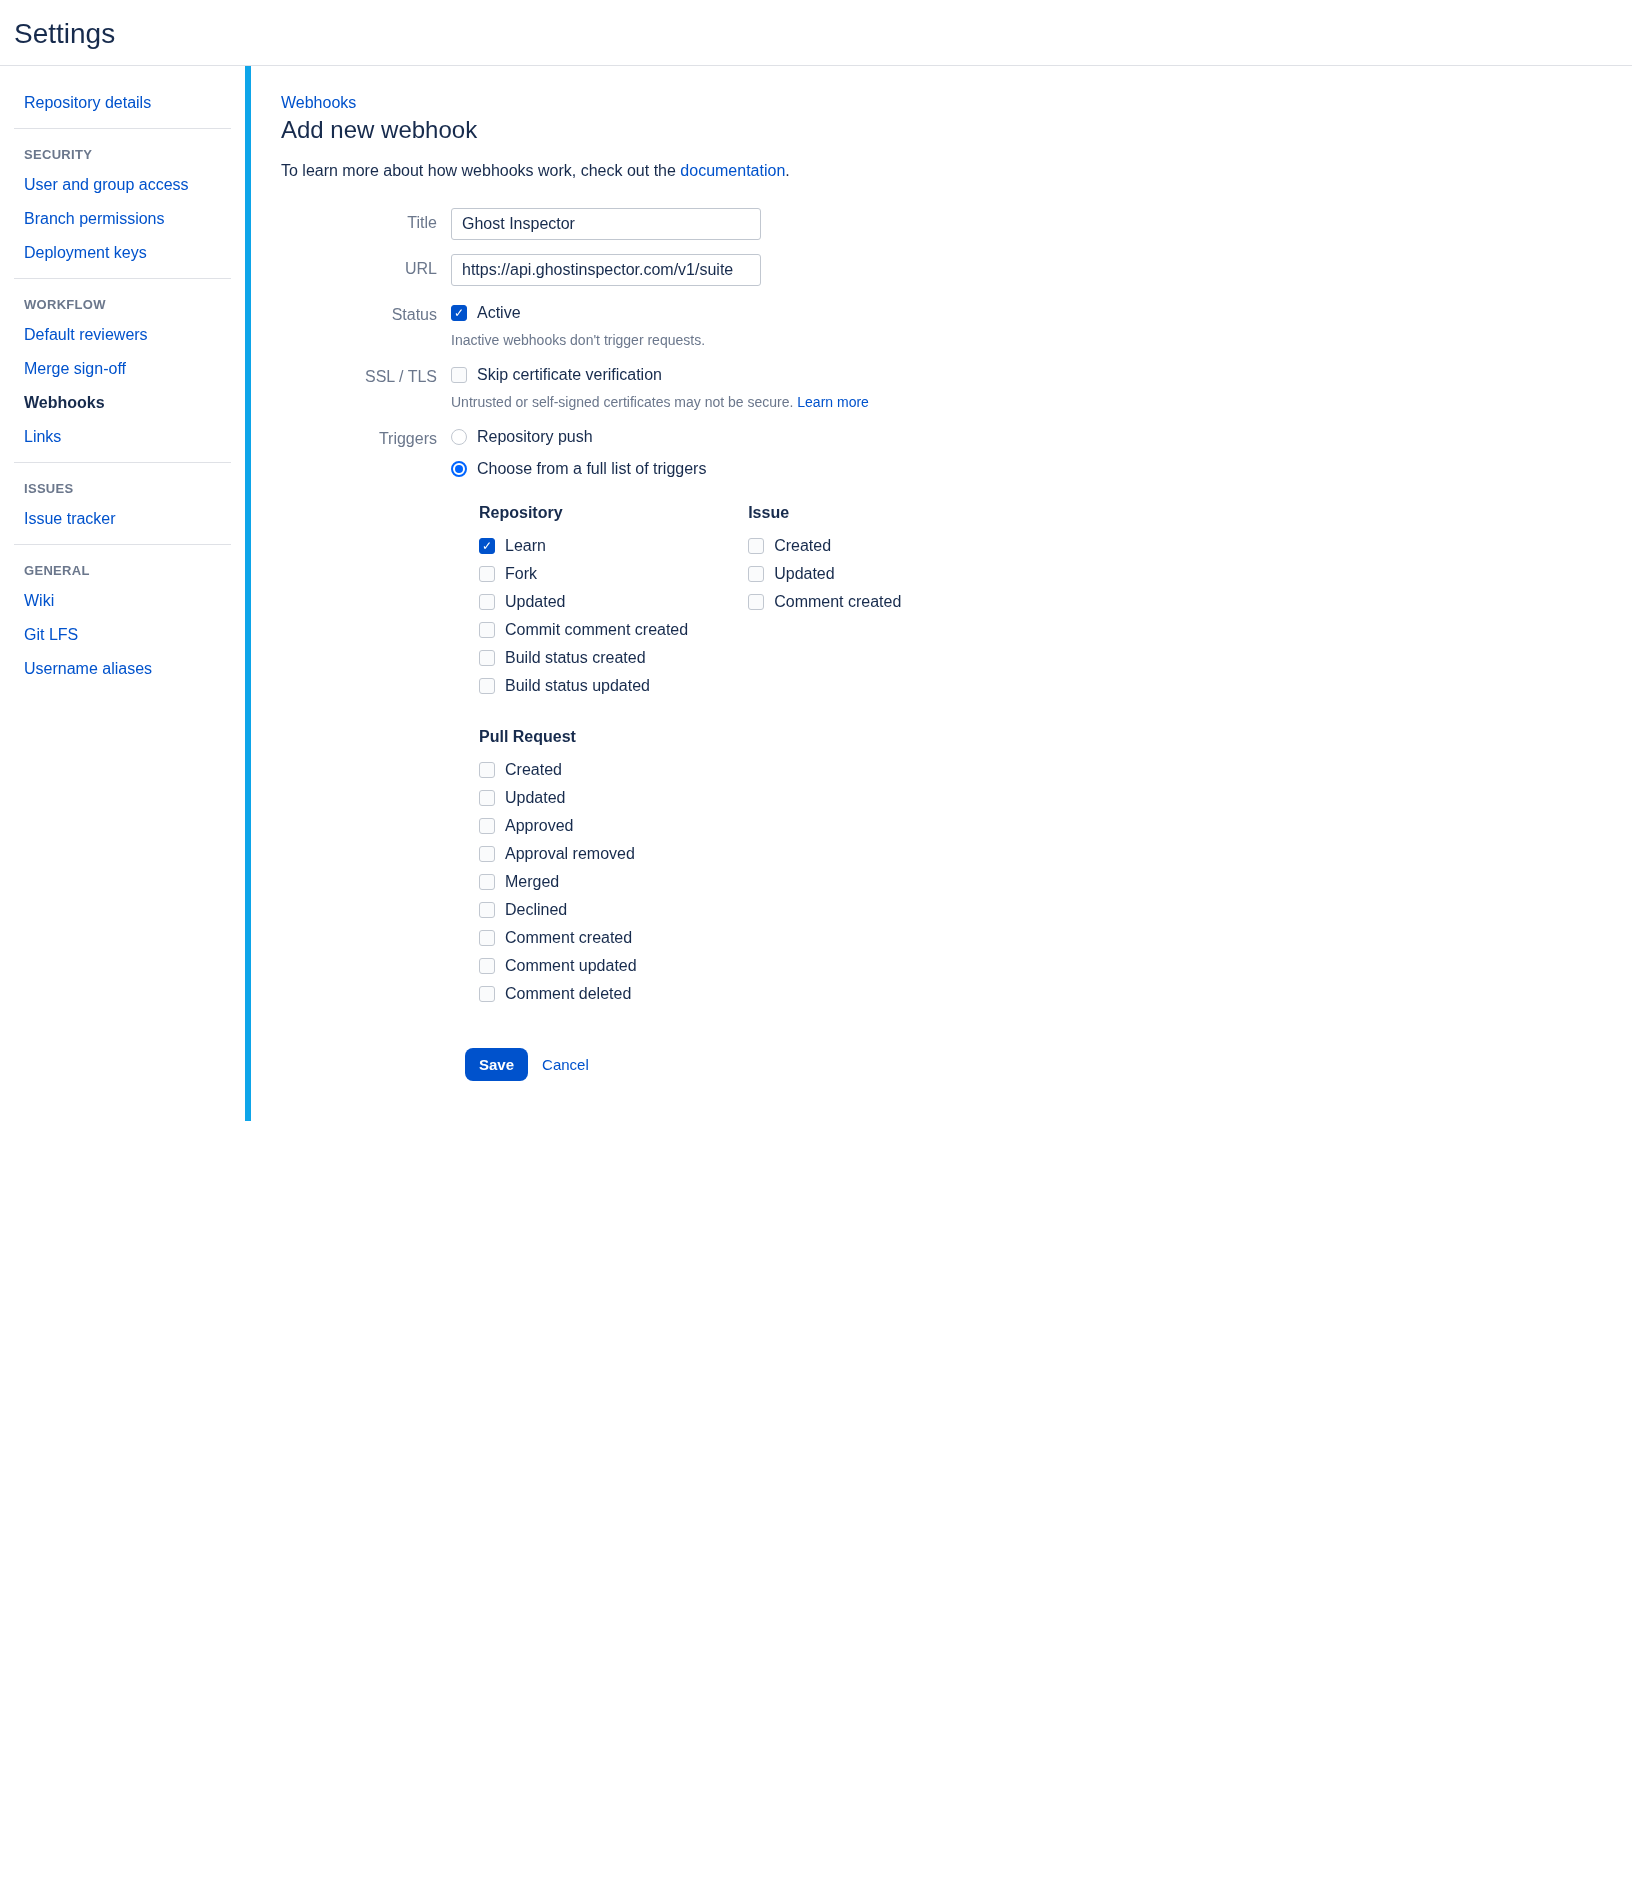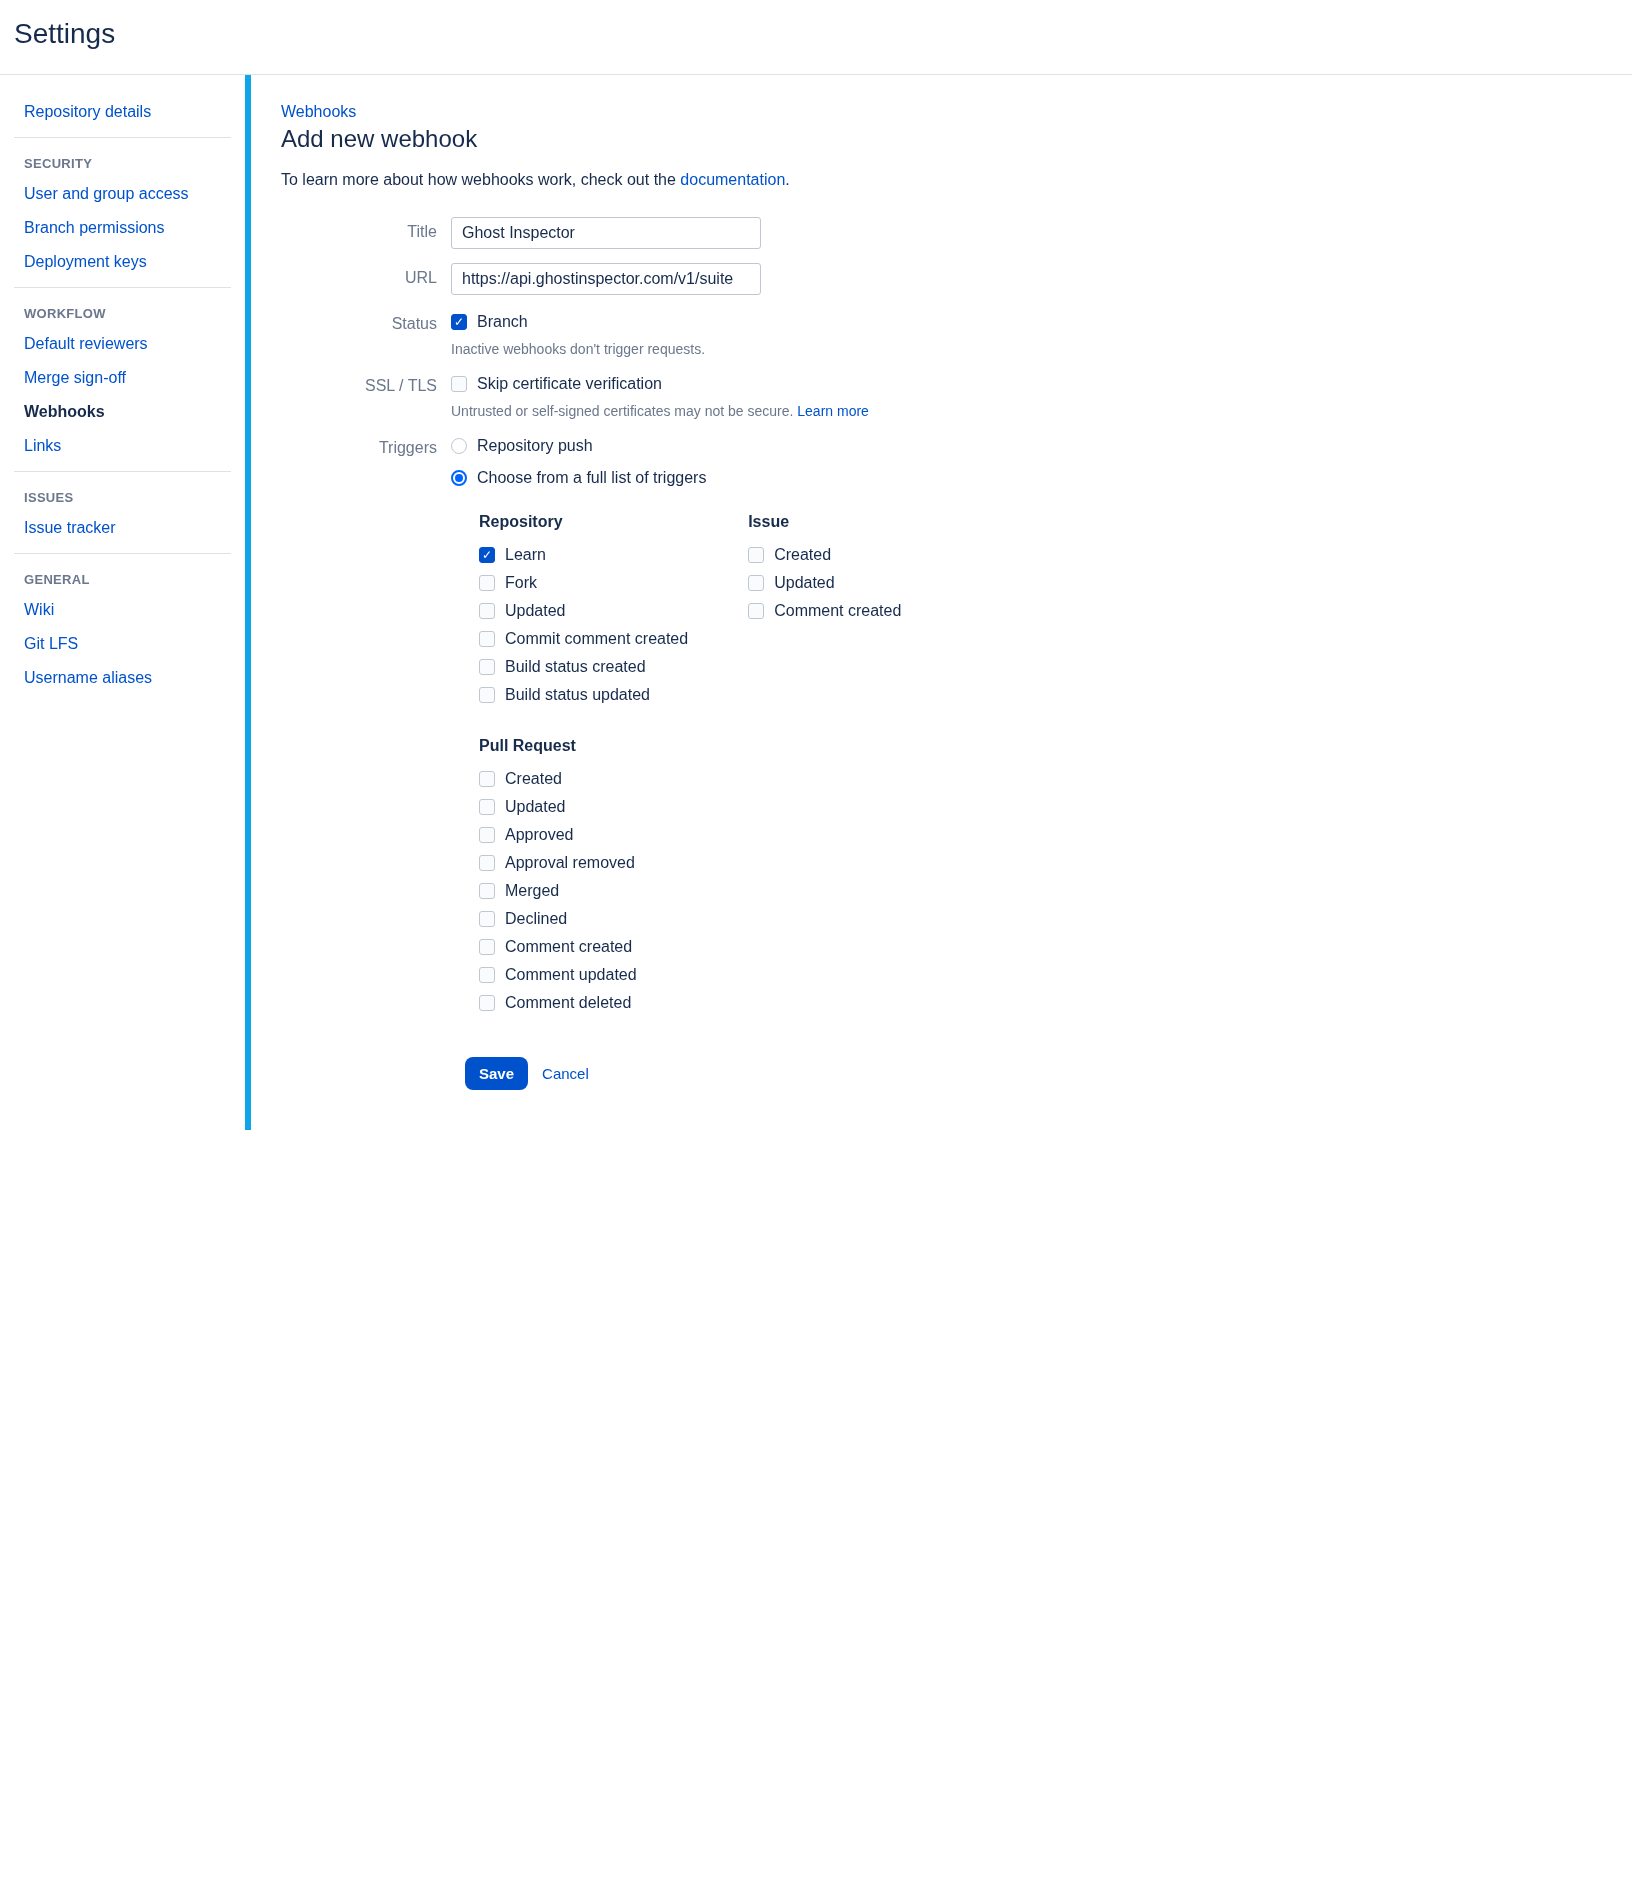--- a/index.html
+++ b/index.html
@@ -3,21 +3,21 @@
 <meta charset="utf-8">
 <style>
   * { box-sizing: border-box; margin: 0; padding: 0; }
   body {
     font-family: -apple-system, BlinkMacSystemFont, "Segoe UI", Helvetica, Arial, sans-serif;
     color: #172b4d;
     background: #fff;
     font-size: 14px;
   }
   .page-header {
-    padding: 18px 14px 24px;
+    padding: 18px 14px 15px;
     border-bottom: 1px solid #dfe1e6;
   }
   .page-header h1 {
     font-size: 28px;
     font-weight: 500;
     color: #172b4d;
   }
   .layout {
     display: flex;
   }
@@ -250,21 +250,21 @@
         <div class="form-field">
           <input type="text" class="text-input" value="https://api.ghostinspector.com/v1/suite" style="">
         </div>
       </div>
 
       <div class="form-row">
         <div class="form-label">Status</div>
         <div class="form-field">
           <div class="check-row">
             <span class="cbox checked"></span>
-            <label>Branch</label>
+            <label>Active</label>
           </div>
           <div class="hint">Inactive webhooks don't trigger requests.</div>
         </div>
       </div>
 
       <div class="form-row">
         <div class="form-label">SSL / TLS</div>
         <div class="form-field">
           <div class="check-row">
             <span class="cbox"></span>

